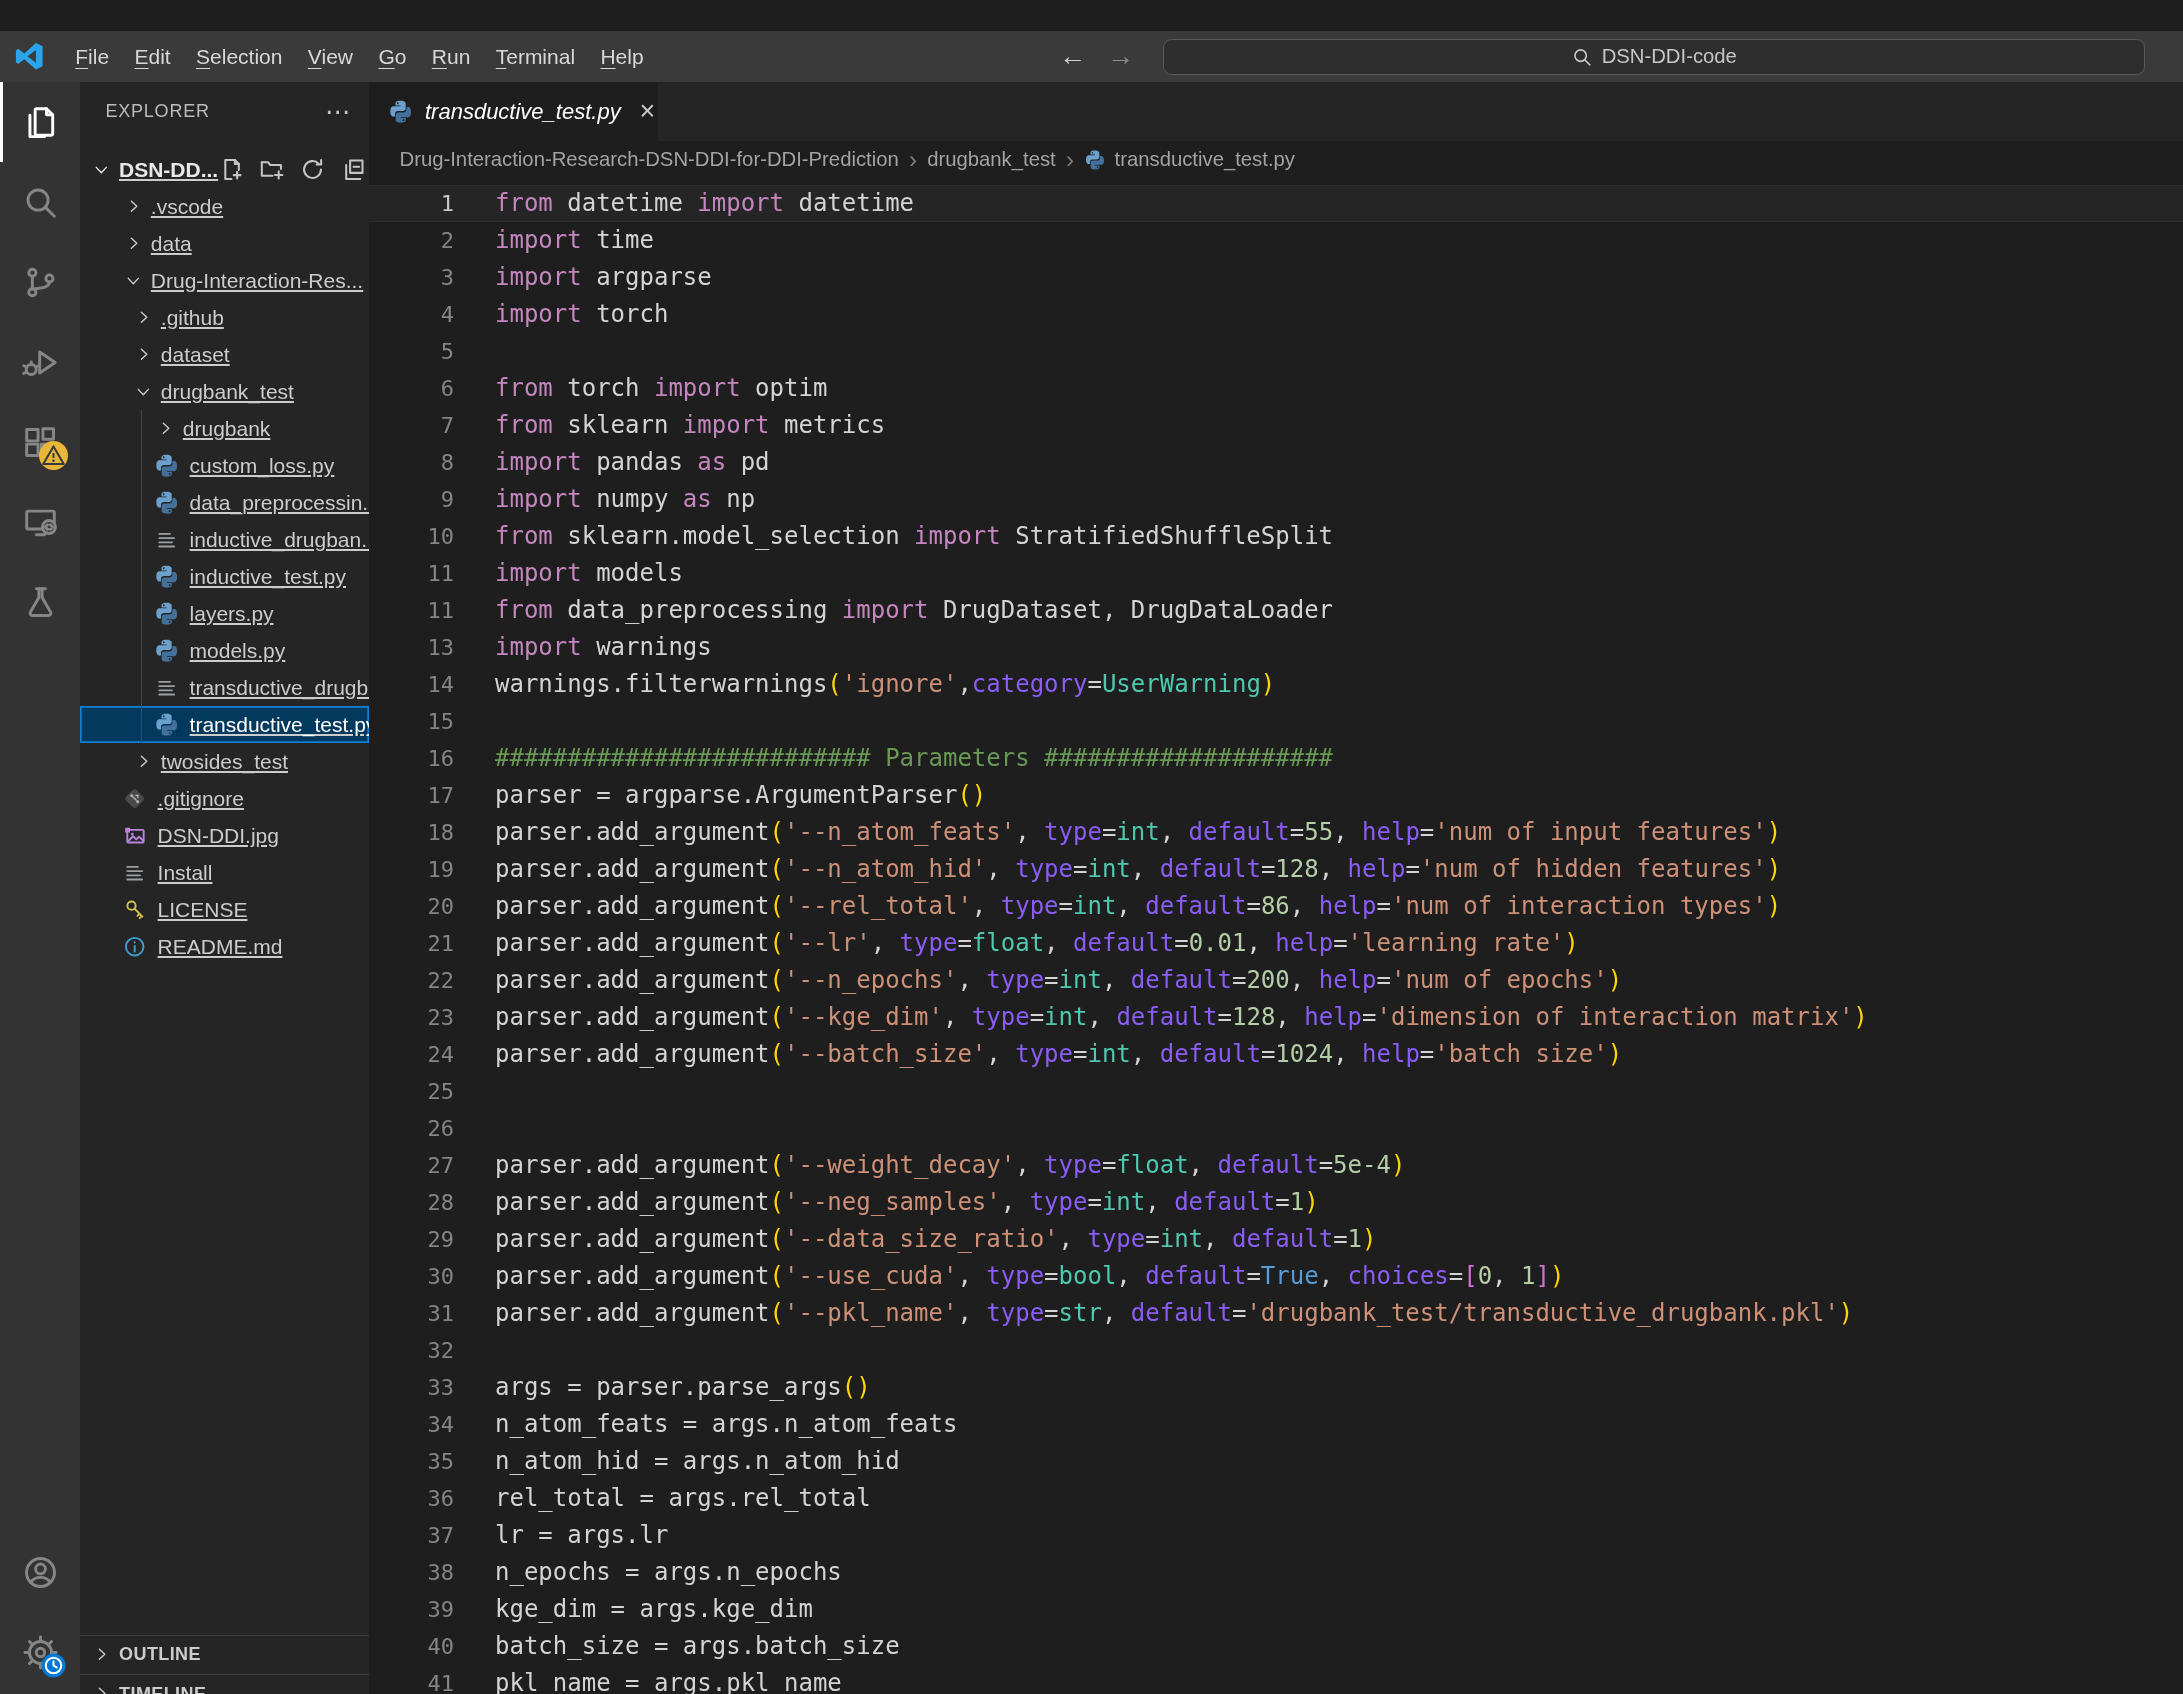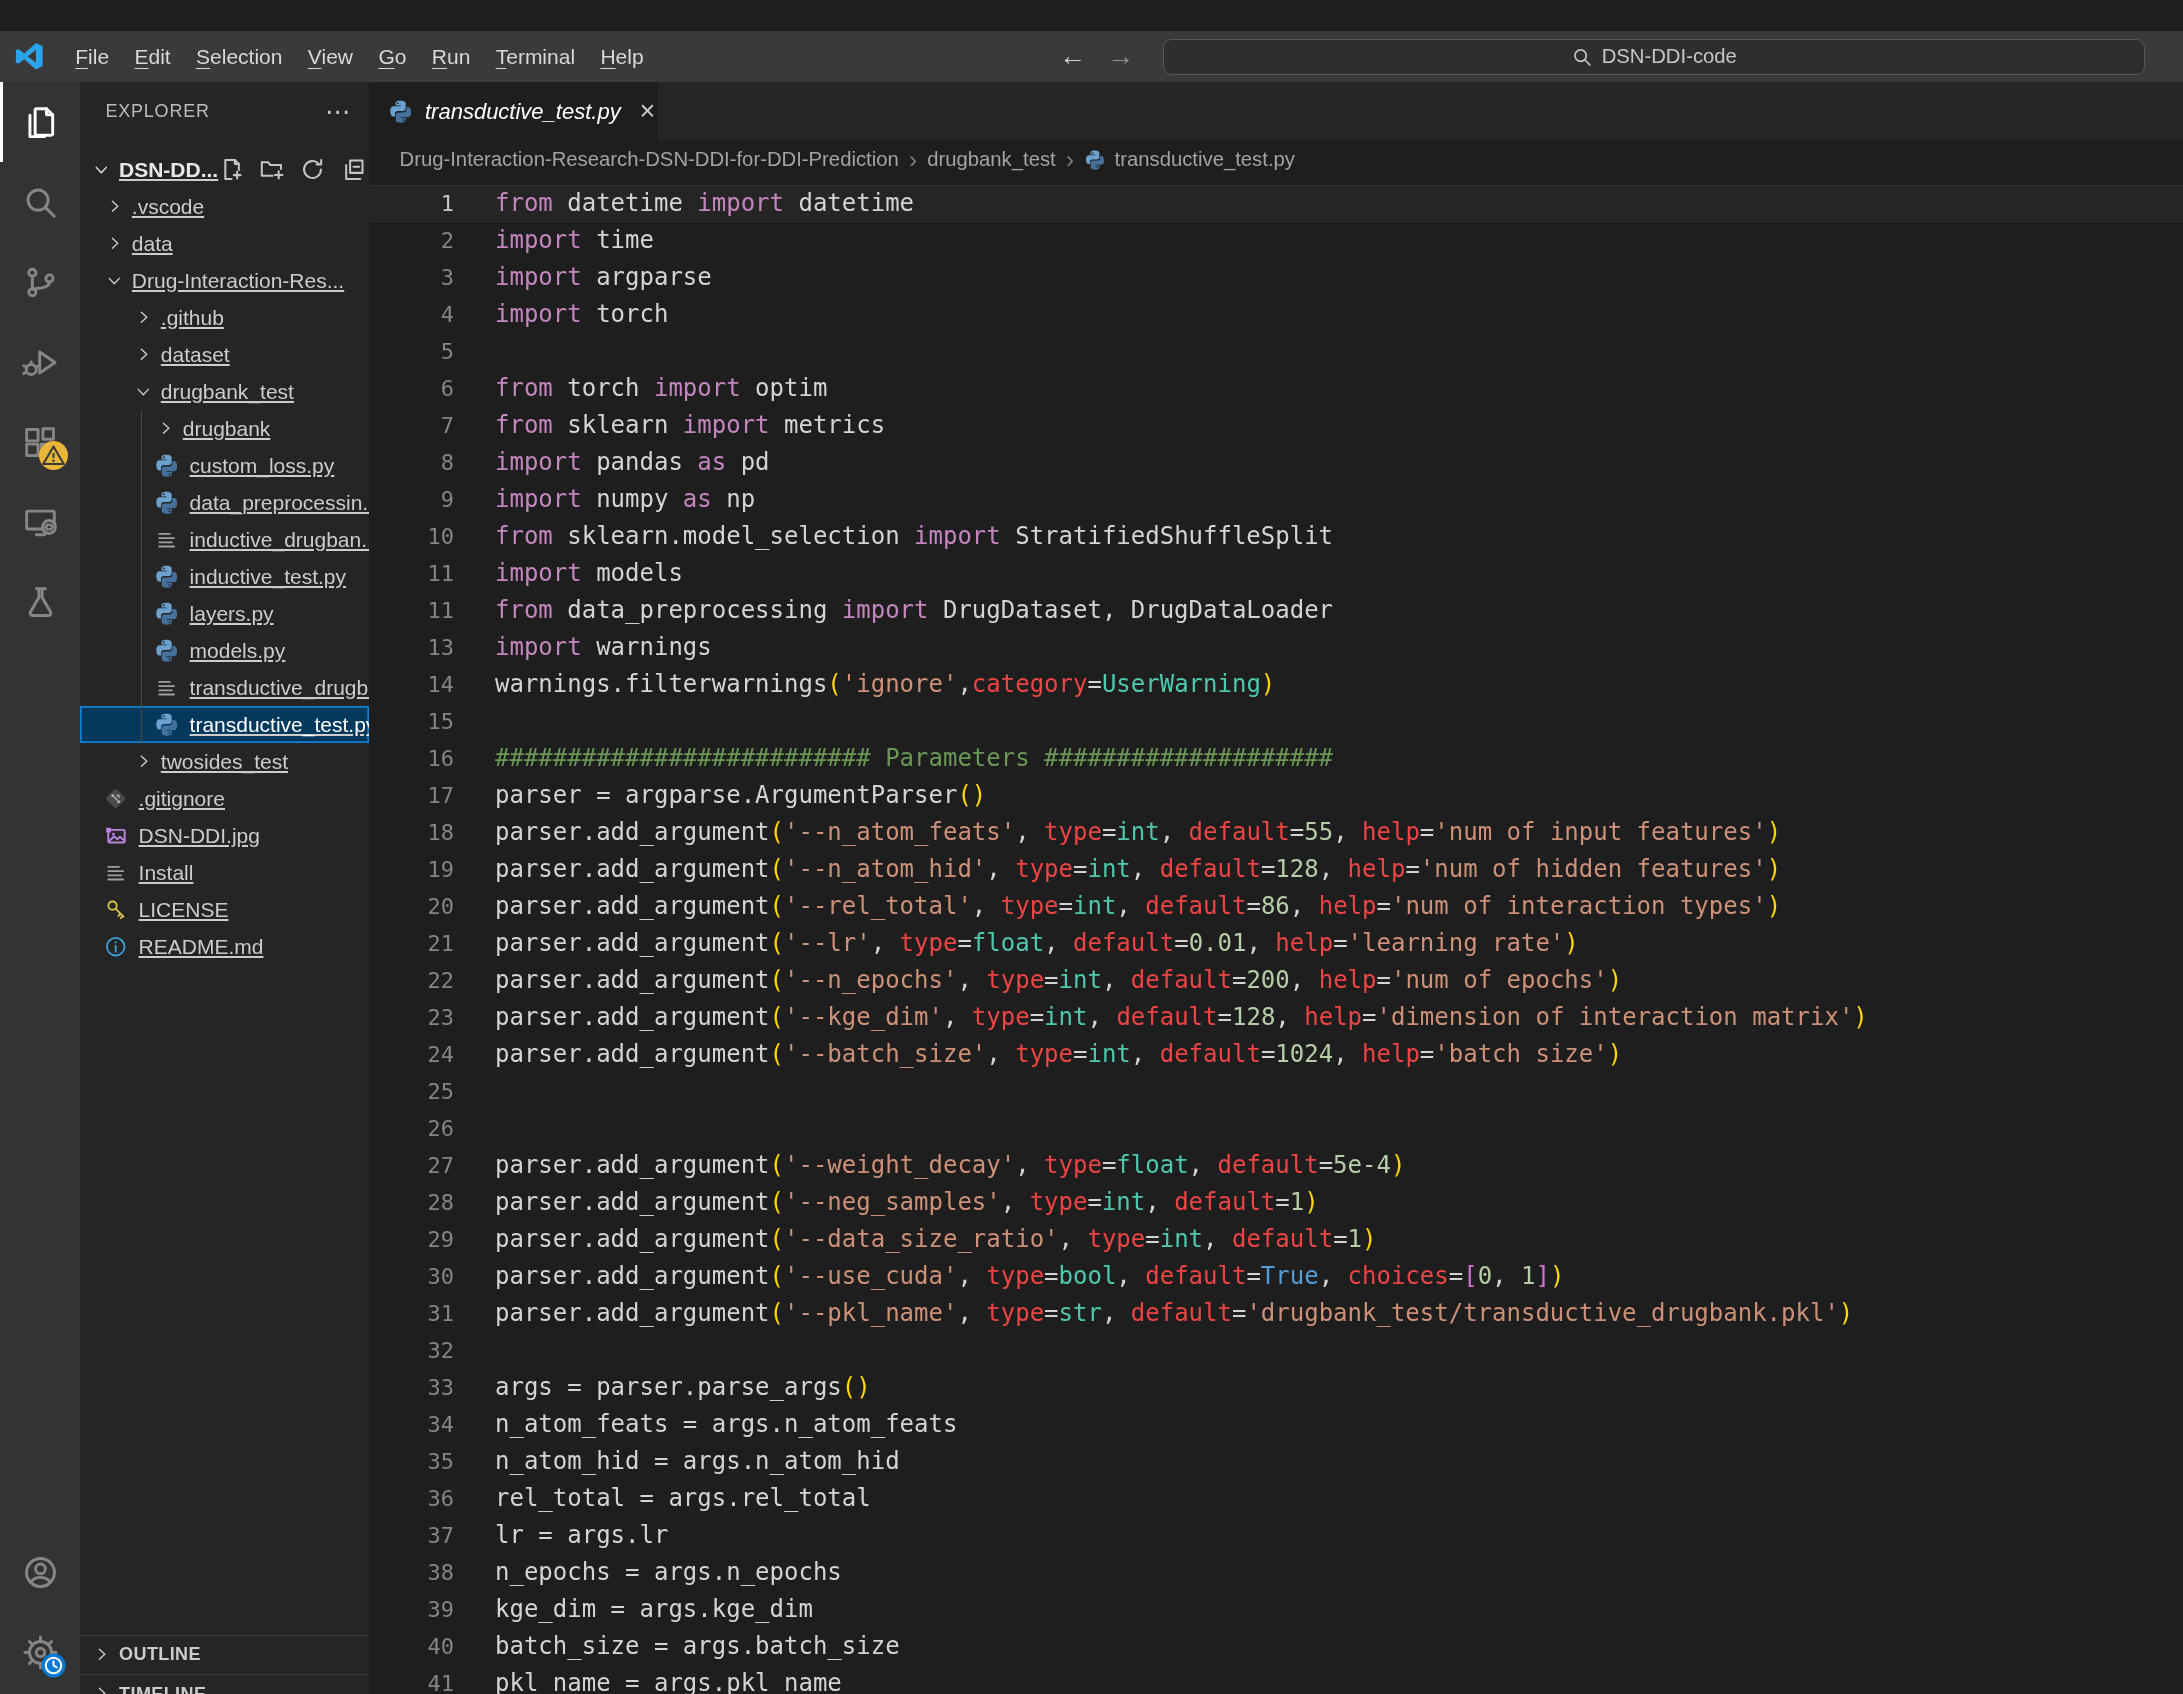--- a/index.html
+++ b/index.html
@@ -40,21 +40,21 @@
   .sb-header { height:59px; display:flex; align-items:center; padding:0 18.6px 0 25.4px; }
   .sb-title { font-size:18px; letter-spacing:0.8px; color:#bbbbbb; flex:1; }
   .sb-more { font-size:25.4px; color:#c5c5c5; line-height:17px; }
   .tree { margin-top:10.2px;text-decoration:underline; }
   .trow { height:37px; display:flex; align-items:center; font-size:21px; position:relative; white-space:nowrap; }
   .trow .chev { width:22px; height:22px; flex:none; display:flex; align-items:center; justify-content:center; margin-right:6.8px; }
   .trow .chev svg { width:18.6px; height:18.6px; }
   .trow .ficon { width:25.4px; height:25.4px; flex:none; margin-right:10.2px; display:flex; align-items:center; justify-content:center; }
   .trow .ficon svg { width:25.4px; height:25.4px; }
   .trow.root { font-weight:700; color:#e8e8e8; padding-left:10.2px; }
-  .trow.lvl1 { padding-left:23px; }
+  .trow.lvl1 { padding-left:42px; }
   .trow.lvl2 { padding-left:52px; }
   .trow.lvl3 { padding-left:74px;text-align:right; }
   .trow.lvl3::before { content:''; position:absolute; left:61px; top:0; bottom:0; width:0.8px; background:#474747; }
   .trow.selected { background:var(--sel-bg,#04395e); box-shadow:inset 0 0 0 1.7px var(--accent,#0f7fd0); color:#ffffff; }
   .root-actions { margin-left:auto; display:flex; gap:13.5px; padding-right:12px; }
   .root-actions .ric { width:27px; height:27px; color:#c5c5c5; }
   .root-actions .ric svg { width:27px; height:27px; }
   .sb-bottom { position:absolute; bottom:0; left:0; right:0; }
   .sb-section { border-top:1.7px solid #3c3c3c; height:39px; display:flex; align-items:center; padding-left:12px; gap:6.8px; }
   .sb-section .chev { width:20.3px; height:20.3px; color:#cccccc; }
@@ -77,21 +77,21 @@
   .crumb .ficon svg { width:22px; height:22px; }
   .crumb-sep { color:#808080; font-size:24px; }
 
   .code-area { flex:1; position:relative; overflow:hidden; font-family:"DejaVu Sans Mono","Liberation Mono",monospace; padding-top:6.8px; }
   .cline { height:37px; display:flex; align-items:center; position:relative; }
   .cline.current { background:rgba(255,255,255,0.035); border-top:1.7px solid #2e2e2e; border-bottom:1.7px solid #2e2e2e; }
   .lnum { width:85px; flex:none; text-align:right; font-size:22px; color:#858585; }
   .cline.current .lnum { color:#c6c6c6; }
   .ltext { padding-left:41px; font-size:24px; white-space:pre; }
 </style>
-<style>.tok-d{color:#d4d4d4;}.tok-k{color:#c586c0;}.tok-s{color:#ce9178;}.tok-n{color:#b5cea8;}.tok-c{color:#6a9955;}.tok-t{color:#4ec9b0;}.tok-v{color:#ef4444;}.tok-b{color:#569cd6;}.tok-y{color:#ffd602;}.tok-m{color:#d670d6;}</style></head>
+<style>.tok-d{color:#d4d4d4;}.tok-k{color:#c586c0;}.tok-s{color:#ce9178;}.tok-n{color:#b5cea8;}.tok-c{color:#6a9955;}.tok-t{color:#4ec9b0;}.tok-v{color:#8b5cf6;}.tok-b{color:#569cd6;}.tok-y{color:#ffd602;}.tok-m{color:#d670d6;}</style></head>
 <body>
 
 <div class="window">
 
   <div class="titlebar">
     <svg class="vscode-logo" viewBox="0 0 32 32">
       <path fill="#2aa4ea" d="M30 5.6L23 2.2 10.8 13 4.7 8.3 2 9.6v12.9l2.7 1.3 6.1-4.7L23 29.9l7-3.4zM23 9.4v13.3L14.2 16z"></path>
     </svg>
     <div class="menubar">
         <div class="menu-item">

